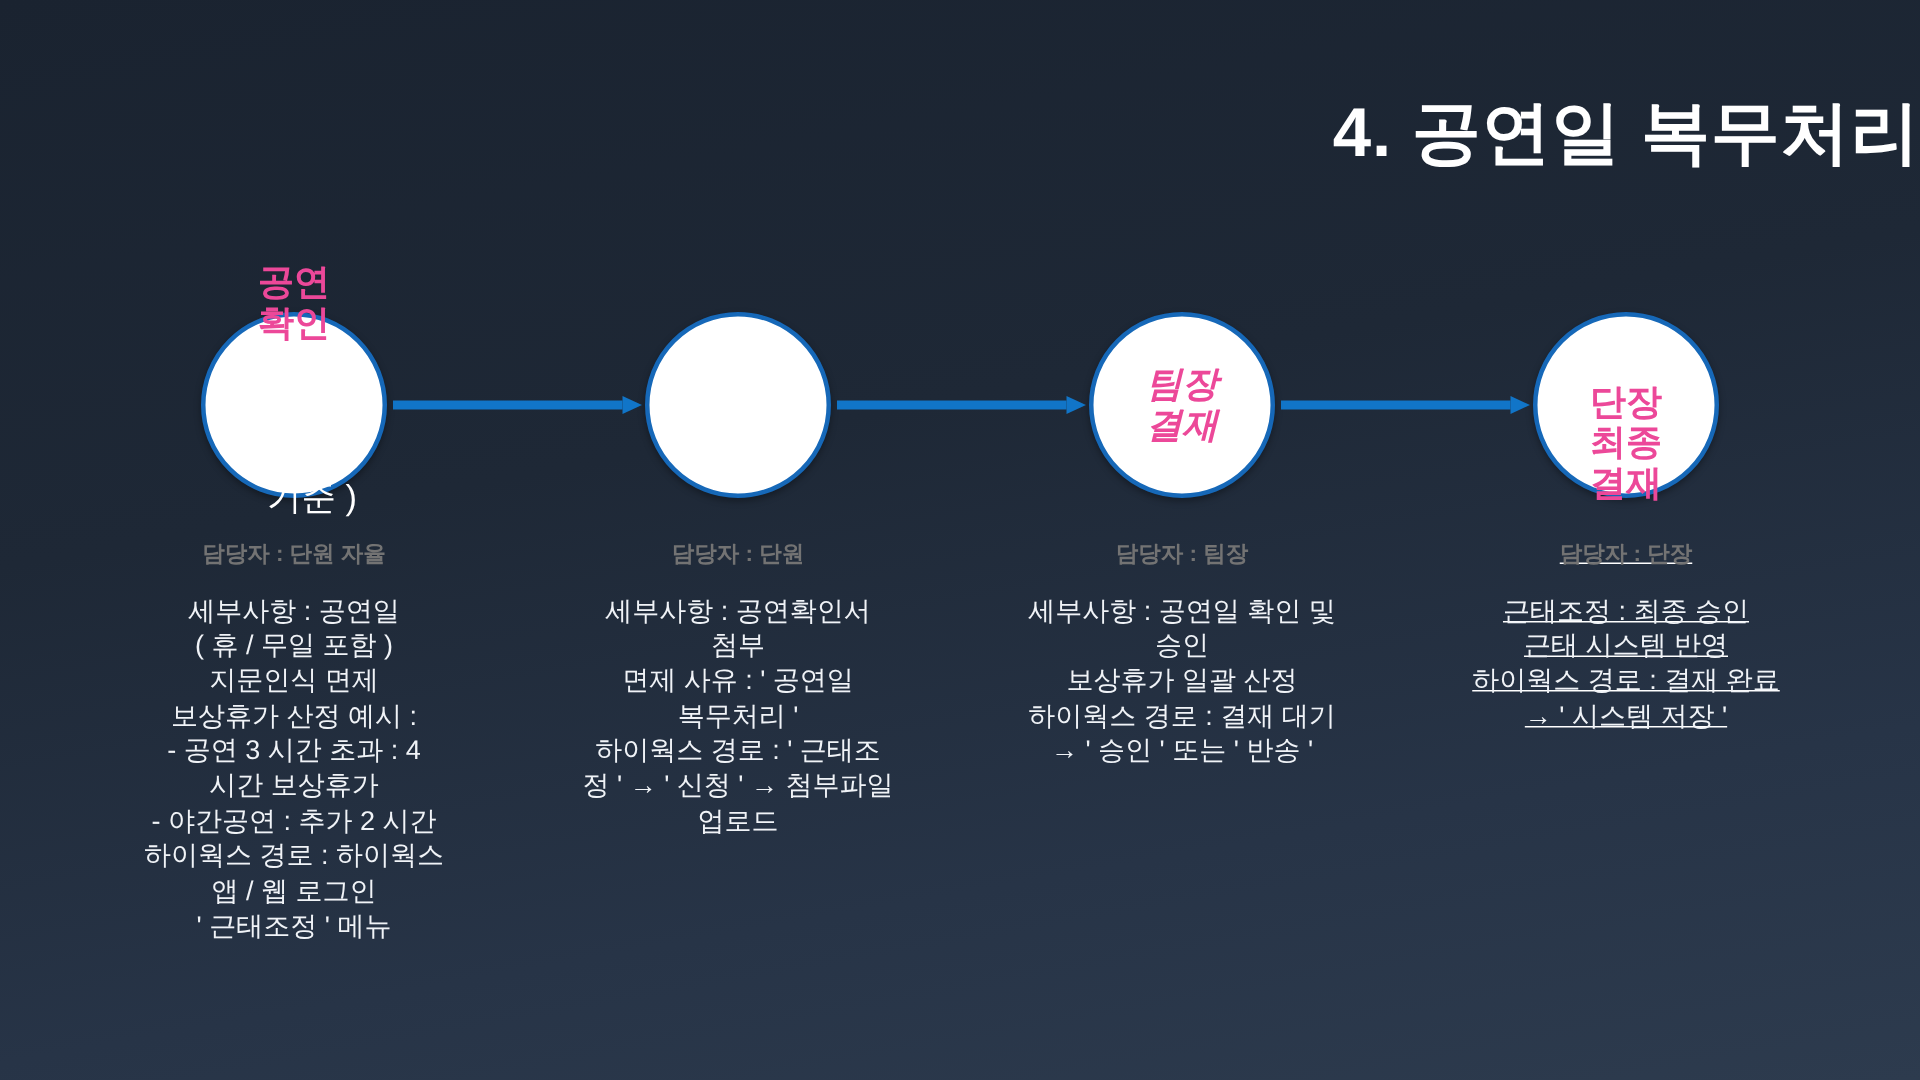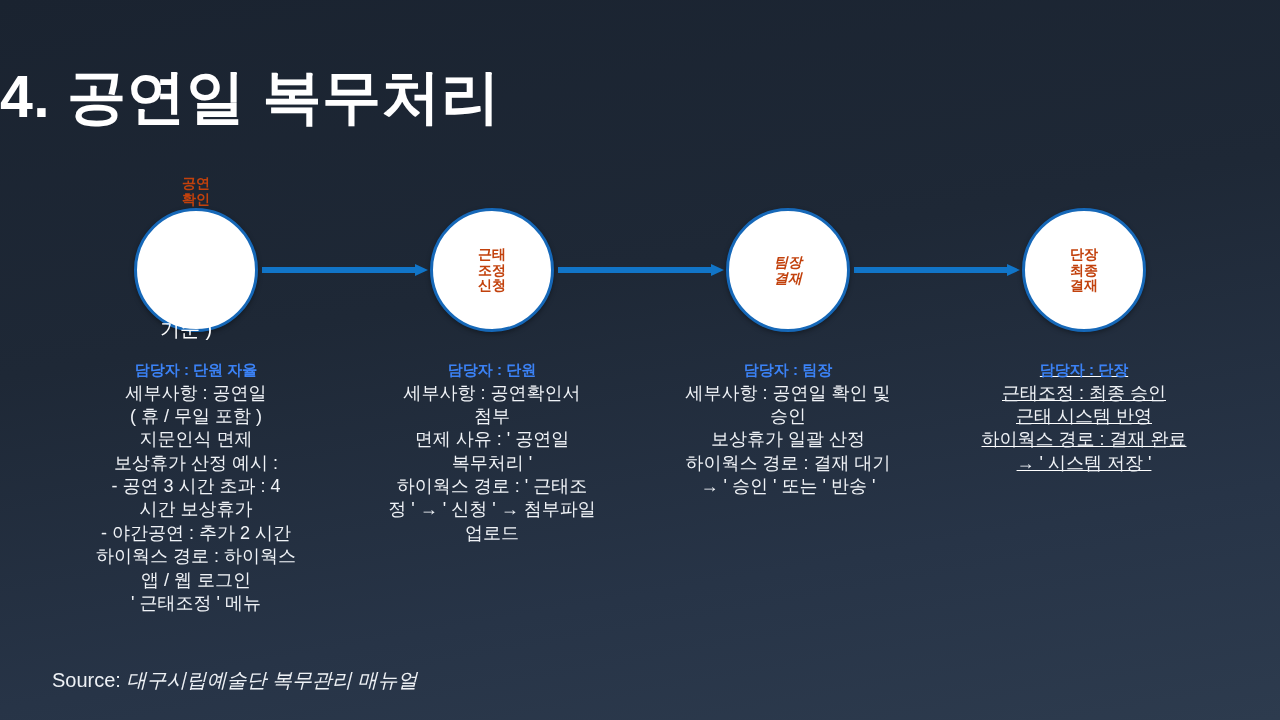--- a/index.html
+++ b/index.html
@@ -22,22 +22,22 @@
     inset: 0;
     overflow: hidden;
   }
 
   
   .slide-title {
     position: absolute;
     top: 58px;
     left: 0;
     width: 1280px;
-    text-align: left;
-    font-size: 59px;
+    text-align: right;
+    font-size: 46px;
     font-weight: bold;
     letter-spacing: 0.5px;
     color: #ffffff;
     white-space: nowrap;
   }
 
   
   .flow {
     position: absolute;
     top: 208px;
@@ -60,46 +60,46 @@
   .node-2 { left: 430px; top: 0; }
   .node-3 { left: 726px; top: 0; }
   .node-4 { left: 1022px; top: 0; }
 
   .node-label {
     position: absolute;
     left: 50%;
     transform: translateX(-50%);
     width: 130px;
     text-align: center;
-    font-size: 14px;
+    font-size: 24px;
     font-weight: bold;
     line-height: 1.12;
-    color: #c2410c;
+    color: #ec4899;
     white-space: pre-line;
     pointer-events: none;
   }
   
   .node-label.centered {
     top: 50%;
     transform: translate(-50%, -50%);
   }
   
   .node-label.overflow-top {
     top: -32px;
   }
 
   
   .node-overflow-below {
     position: absolute;
-    left: 186px;
+    left: 208px;
     top: 108px;
     transform: translateX(-50%);
     width: 200px;
     text-align: center;
-    font-size: 20px;
+    font-size: 23px;
     line-height: 1.32;
     color: #ffffff;
     white-space: pre-line;
   }
 
   
   .arrow {
     position: absolute;
     top: 56px;
     height: 12px;
@@ -147,23 +147,23 @@
     text-align: center;
   }
   .col-1 { left: 48px; }
   .col-2 { left: 344px; }
   .col-3 { left: 640px; }
   .col-4 { left: 936px; text-decoration: underline; }
 
   .col-owner {
     font-size: 15px;
     font-weight: bold;
-    color: #3b82f6;
+    color: #737373;
     line-height: 1.3;
-    margin-bottom: 2px;
+    margin-bottom: 16px;
   }
   .col-body {
     font-size: 18px;
     line-height: 1.3;
     color: #f0f3f7;
     white-space: pre-line;
   }
 
   
   .source {
@@ -198,30 +198,27 @@
       <div class="shaft"></div>
       <div class="head"></div>
     </div>
 
     <div class="node node-1"></div>
     <div class="node-label overflow-top" style="left:196px;">공연
 확인</div>
     <div class="node-overflow-below">기준 )</div>
 
     <div class="node node-2"></div>
-    <div class="node-label centered" style="left:492px;">근태
-조정
-신청</div>
 
     <div class="node node-3"></div>
     <div class="node-label centered" style="left:788px;font-style:italic;">팀장
 결재</div>
 
     <div class="node node-4"></div>
-    <div class="node-label centered" style="left:1084px;">단장
+    <div class="node-label centered" style="left:1084px;margin-top:25px;">단장
 최종
 결재</div>
 
   </div>
 
   <div class="columns">
 
     <div class="col col-1">
       <div class="col-owner">담당자 :  단원 자율</div>
       <div class="col-body">세부사항 :  공연일
@@ -259,18 +256,14 @@
     <div class="col col-4">
       <div class="col-owner">담당자 :  단장</div>
       <div class="col-body">근태조정 :  최종 승인
 근태 시스템 반영
 하이웍스 경로 :  결재 완료
 →  ' 시스템 저장 '</div>
     </div>
 
   </div>
 
-  <div class="source">
-    <span class="src-label">Source:</span>
-    <span class="src-value">대구시립예술단 복무관리 매뉴얼</span>
-  </div>
 
 </div>
 
 </body></html>

